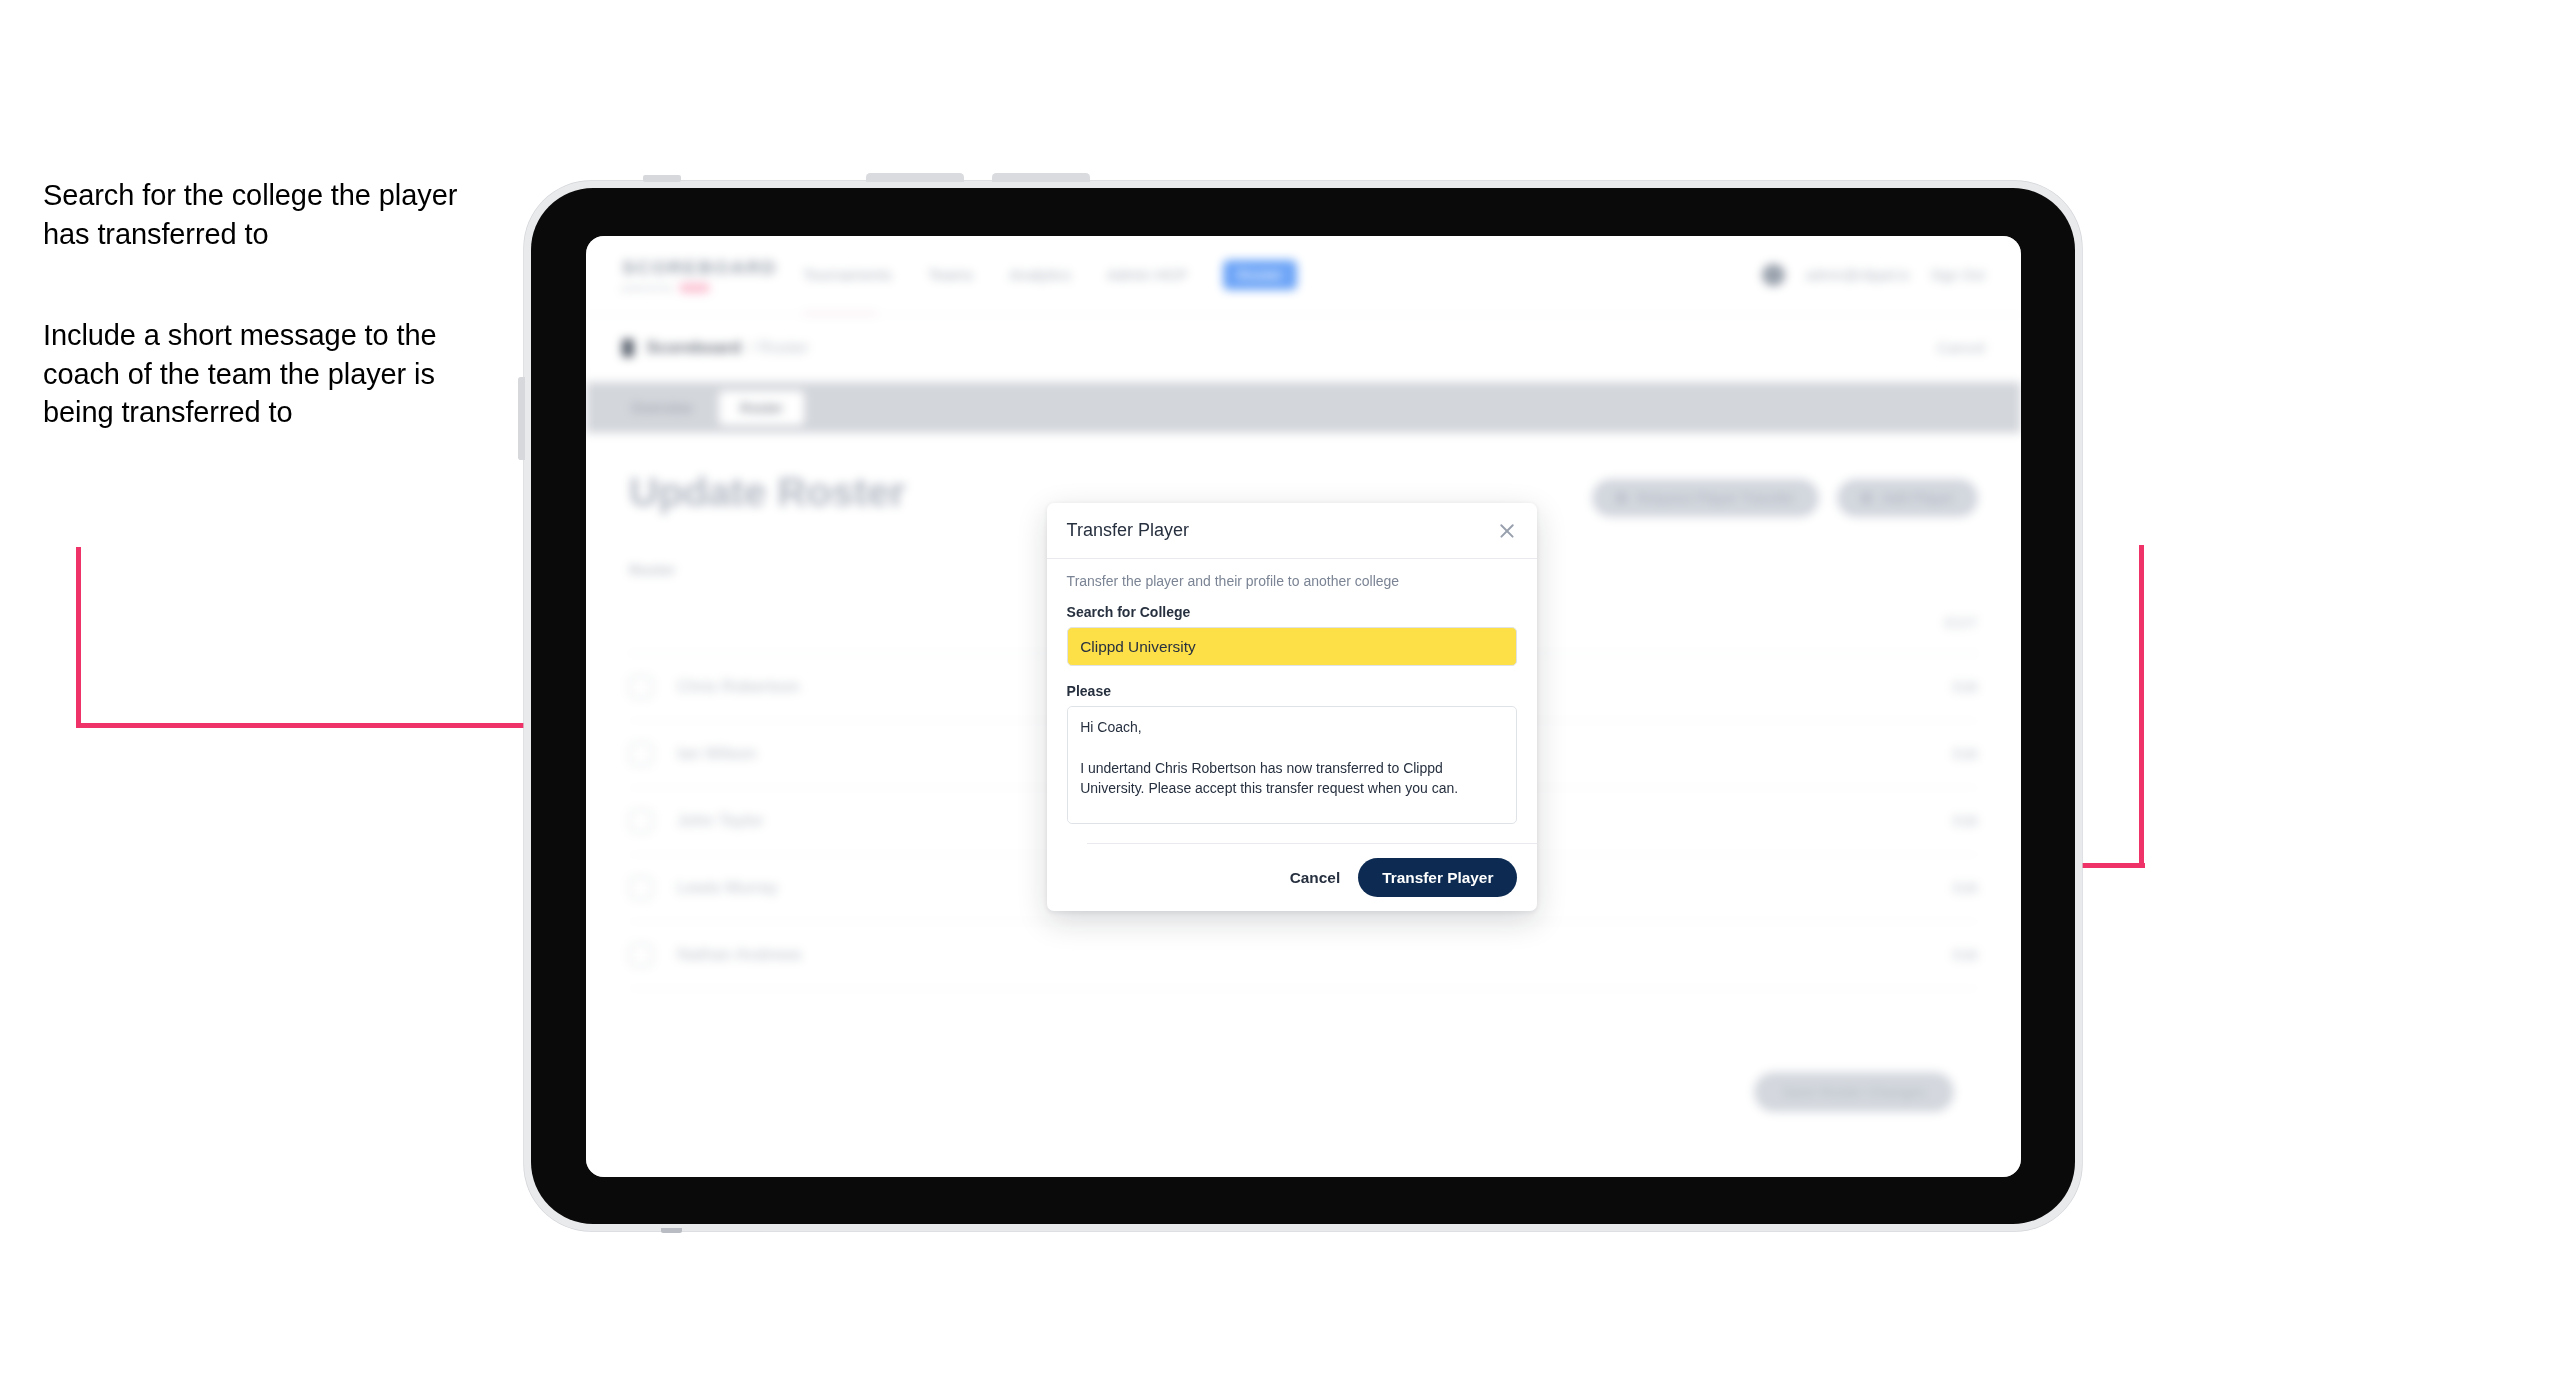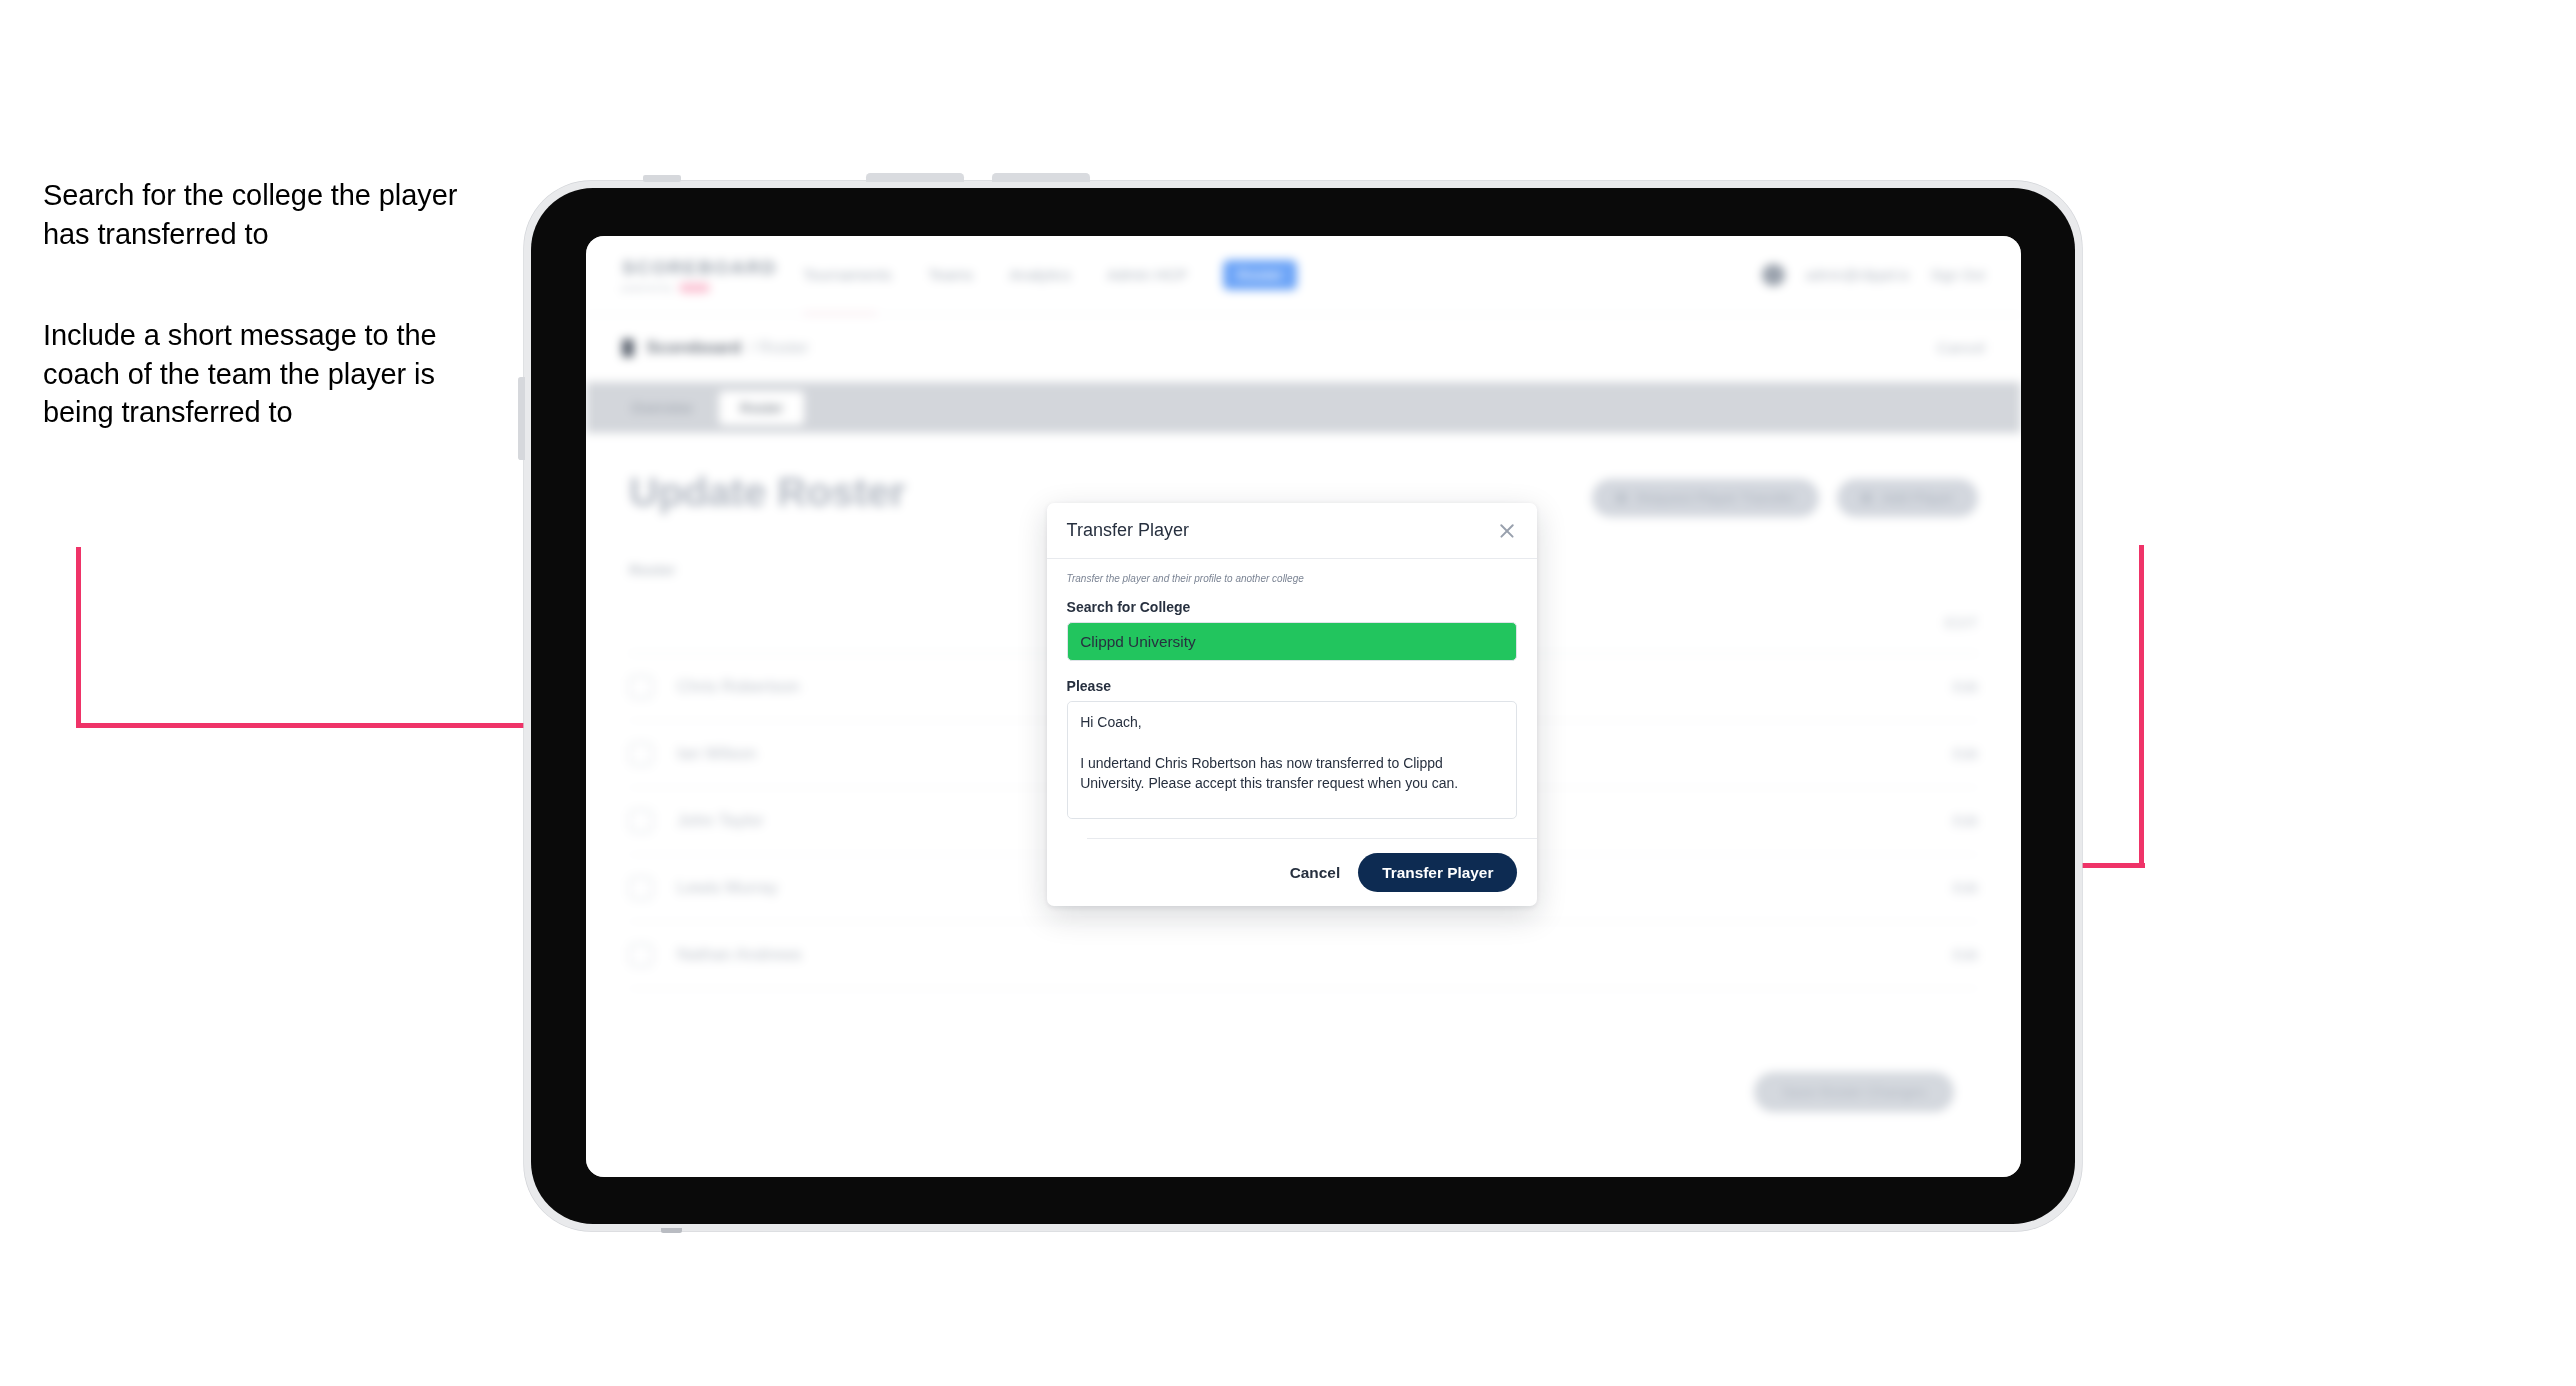--- a/index.html
+++ b/index.html
@@ -236,32 +236,32 @@
   }
   #modal-close::before, #modal-close::after {
     content: ""; position: absolute; left: 2.8px; top: 11.2px;
     width: 18px; height: 1.8px; background: #98a0ad; border-radius: 1.4px;
   }
   #modal-close::before { transform: rotate(45deg); }
   #modal-close::after  { transform: rotate(-45deg); }
 
   #modal-body { padding: 14px 19.6px 17px 19.6px; }
   #modal-desc {
-    font-size: 10px; color: #7b8494; margin-bottom: 15.4px; font-style: italic;
+    font-size: 14px; color: #7b8494; margin-bottom: 15.4px;
   }
   .field-label {
     font-size: 14px; color: #27303f; font-weight: 600; margin-bottom: 7px;
   }
   #college-input {
     width: 100%; height: 39px;
     border: 0.7px solid #dfe3e8; border-radius: 5px;
     font-size: 15.4px; color: #27303f;
     padding: 0 12.6px;
     font-family: "Liberation Sans", sans-serif;
-    background: #22c55e;
+    background: #fde047;
     outline: none;
   }
   #message-label { margin-top: 17px; }
   #message-input {
     width: 100%; height: 118px;
     border: 0.7px solid #dfe3e8; border-radius: 4.9px;
     font-size: 14px; color: #27303f; line-height: 1.45;
     padding: 9.8px 12.6px;
     font-family: "Liberation Sans", sans-serif;
     resize: none; background: #ffffff; outline: none;

